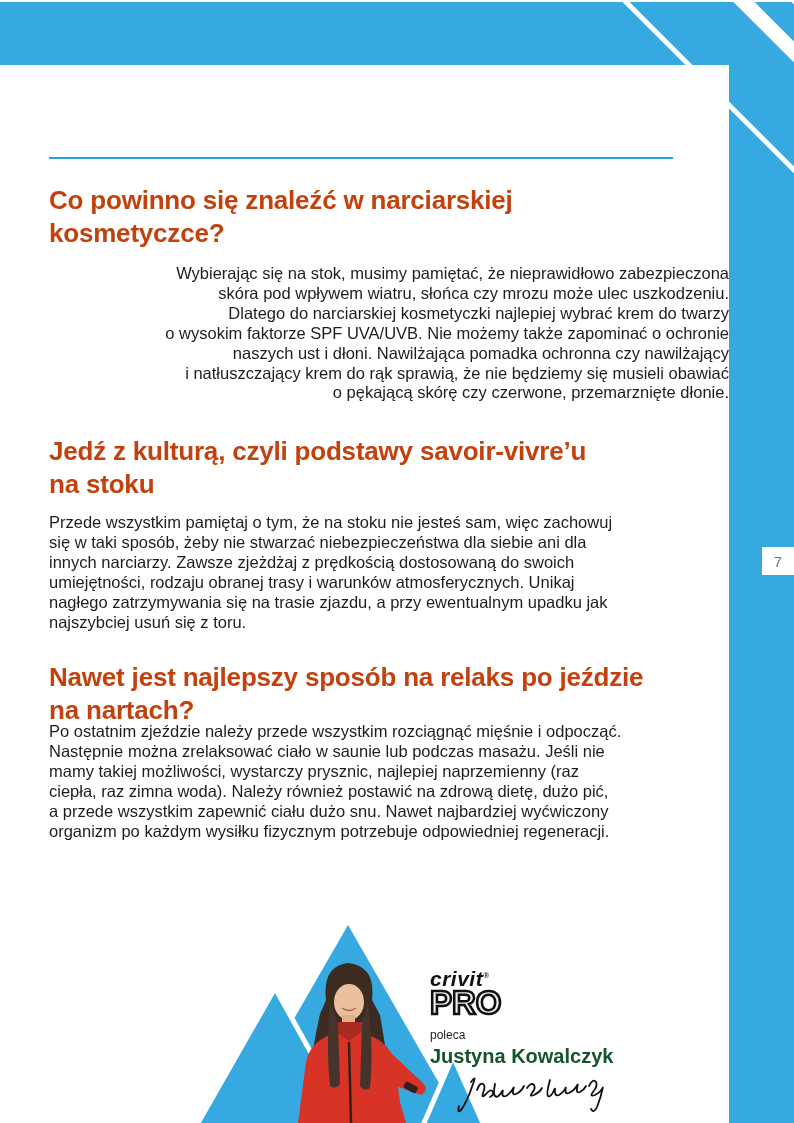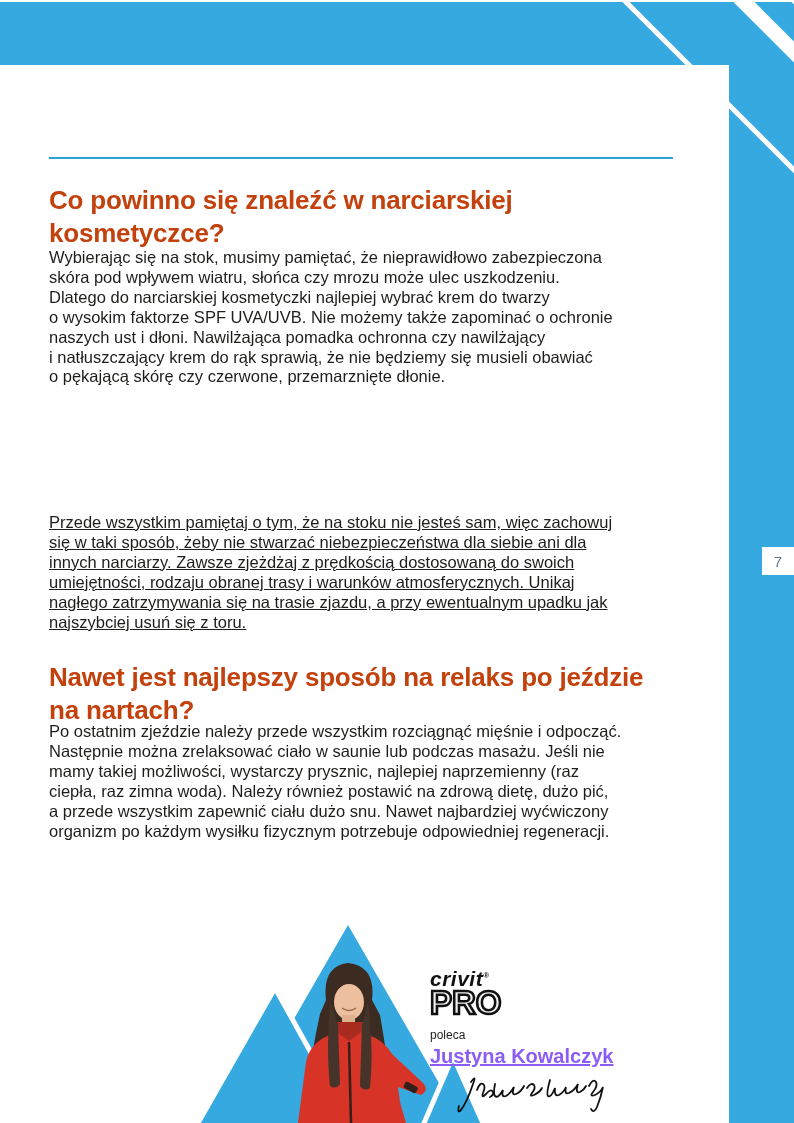--- a/index.html
+++ b/index.html
@@ -19,38 +19,38 @@
   .rule { position:absolute; left:49px; top:157px; width:624px; height:2px; background:#2aa2d3; }
   .heading {
     position:absolute; left:49px; margin:0; color:#c2410c;
     font-size:26px; line-height:33px; font-weight:bold;
     white-space:pre-line; width:680px; letter-spacing:-0.2px;
   }
   .bodytext {
     position:absolute; left:49px; margin:0; color:#1d1d1b;
     font-size:16.5px; line-height:19.9px; white-space:pre-line; width:680px;
   }
-  .h1 { top:184px; } .p1 { top:248px; }
-  .h2 { top:435px; } .p2 { top:513px;text-decoration:underline; }
+  .h1 { top:184px; } .p1 { top:264px;text-align:right; }
+  .h2 { top:435px; } .p2 { top:513px; }
   .h3 { top:661px; } .p3 { top:722px; }
   .fig { position:absolute; }
   .logo-block {
     position:absolute; left:430px; top:966px; width:200px; color:#111111;
   }
   .logo-crivit {
     font-size:21px; font-weight:bold; font-style:italic; letter-spacing:0.5px;
     line-height:20px; margin:0;
   }
   .logo-crivit sup { font-size:8px; font-style:normal; }
   .logo-pro {
     font-size:33px; font-weight:800; line-height:28px; letter-spacing:0px; margin:0;
     color:rgba(17,17,17,0.06); -webkit-text-stroke:2.6px #111111;
   }
   .poleca { font-size:12px; line-height:16px; margin:10px 0 2px 0; color:#1d1d1b; }
-  .endorser-name { font-size:20px; font-weight:bold; line-height:22px; margin:0; color:#8b5cf6;text-decoration:underline; }
+  .endorser-name { font-size:20px; font-weight:bold; line-height:22px; margin:0; color:#14532d; }
 </style>
 </head>
 <body>
 
 <div class="page">
 
   <div class="band band-top"></div>
   <div class="band band-right"></div>
 
   <svg class="stripes" width="794" height="300" viewBox="0 0 794 300" aria-hidden="true">
@@ -76,20 +76,22 @@
   <h2 class="heading h1">Co powinno się znaleźć w narciarskiej
 kosmetyczce?</h2>
   <p class="bodytext p1">Wybierając się na stok, musimy pamiętać, że nieprawidłowo zabezpieczona
 skóra pod wpływem wiatru, słońca czy mrozu może ulec uszkodzeniu.
 Dlatego do narciarskiej kosmetyczki najlepiej wybrać krem do twarzy
 o wysokim faktorze SPF UVA/UVB. Nie możemy także zapominać o ochronie
 naszych ust i dłoni. Nawilżająca pomadka ochronna czy nawilżający
 i natłuszczający krem do rąk sprawią, że nie będziemy się musieli obawiać
 o pękającą skórę czy czerwone, przemarznięte dłonie.</p>
 
+  <h2 class="heading h2">Jedź z kulturą, czyli podstawy savoir-vivre’u
+na stoku</h2>
   <p class="bodytext p2">Przede wszystkim pamiętaj o tym, że na stoku nie jesteś sam, więc zachowuj
 się w taki sposób, żeby nie stwarzać niebezpieczeństwa dla siebie ani dla
 innych narciarzy. Zawsze zjeżdżaj z prędkością dostosowaną do swoich
 umiejętności, rodzaju obranej trasy i warunków atmosferycznych. Unikaj
 nagłego zatrzymywania się na trasie zjazdu, a przy ewentualnym upadku jak
 najszybciej usuń się z toru.</p>
 
   <h2 class="heading h3">Nawet jest najlepszy sposób na relaks po jeździe
 na nartach?</h2>
   <p class="bodytext p3">Po ostatnim zjeździe należy przede wszystkim rozciągnąć mięśnie i odpocząć.

